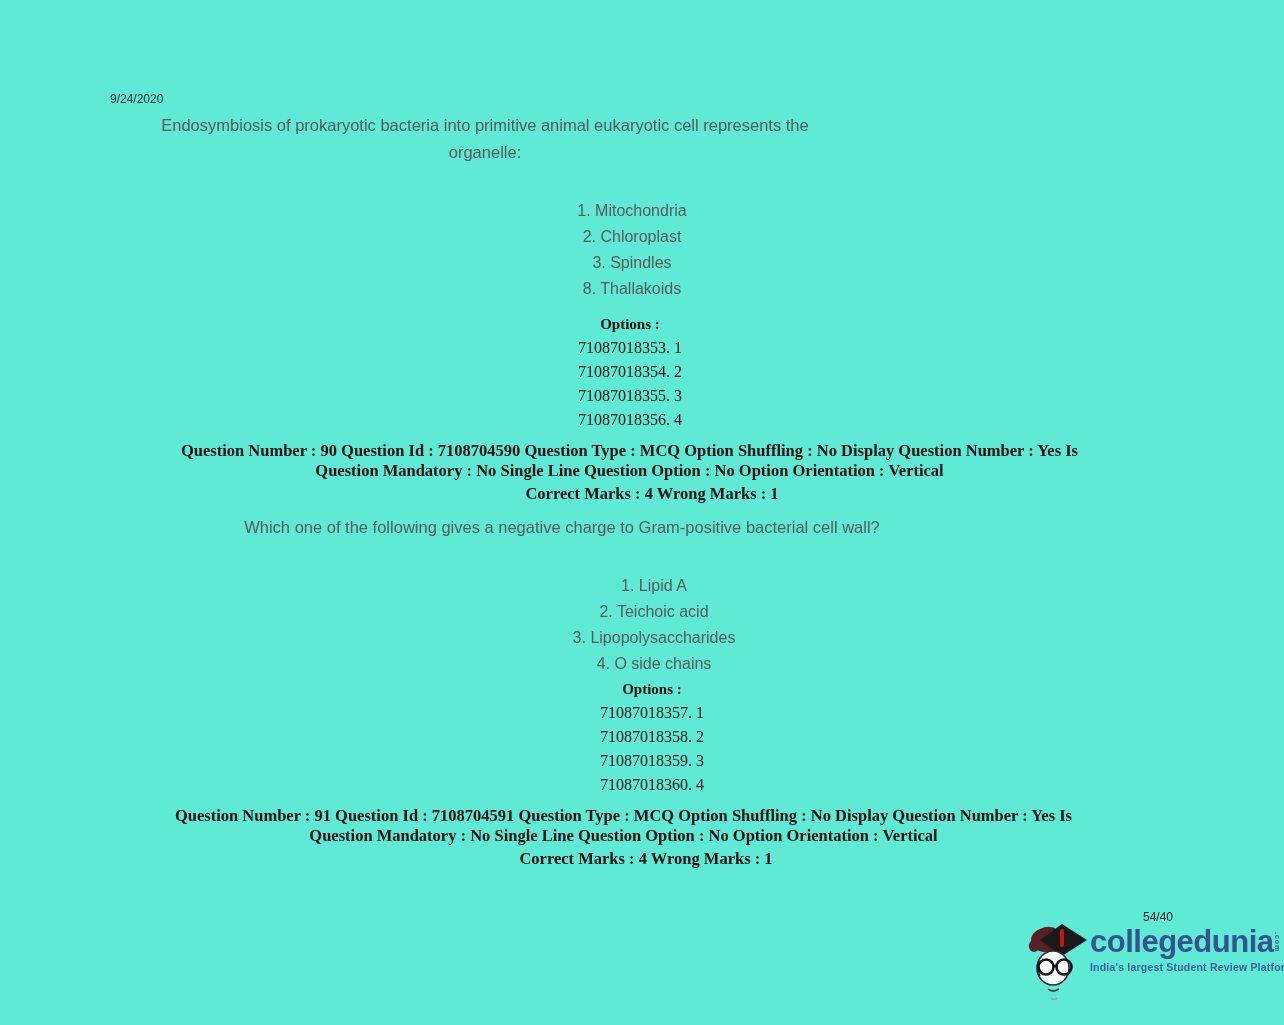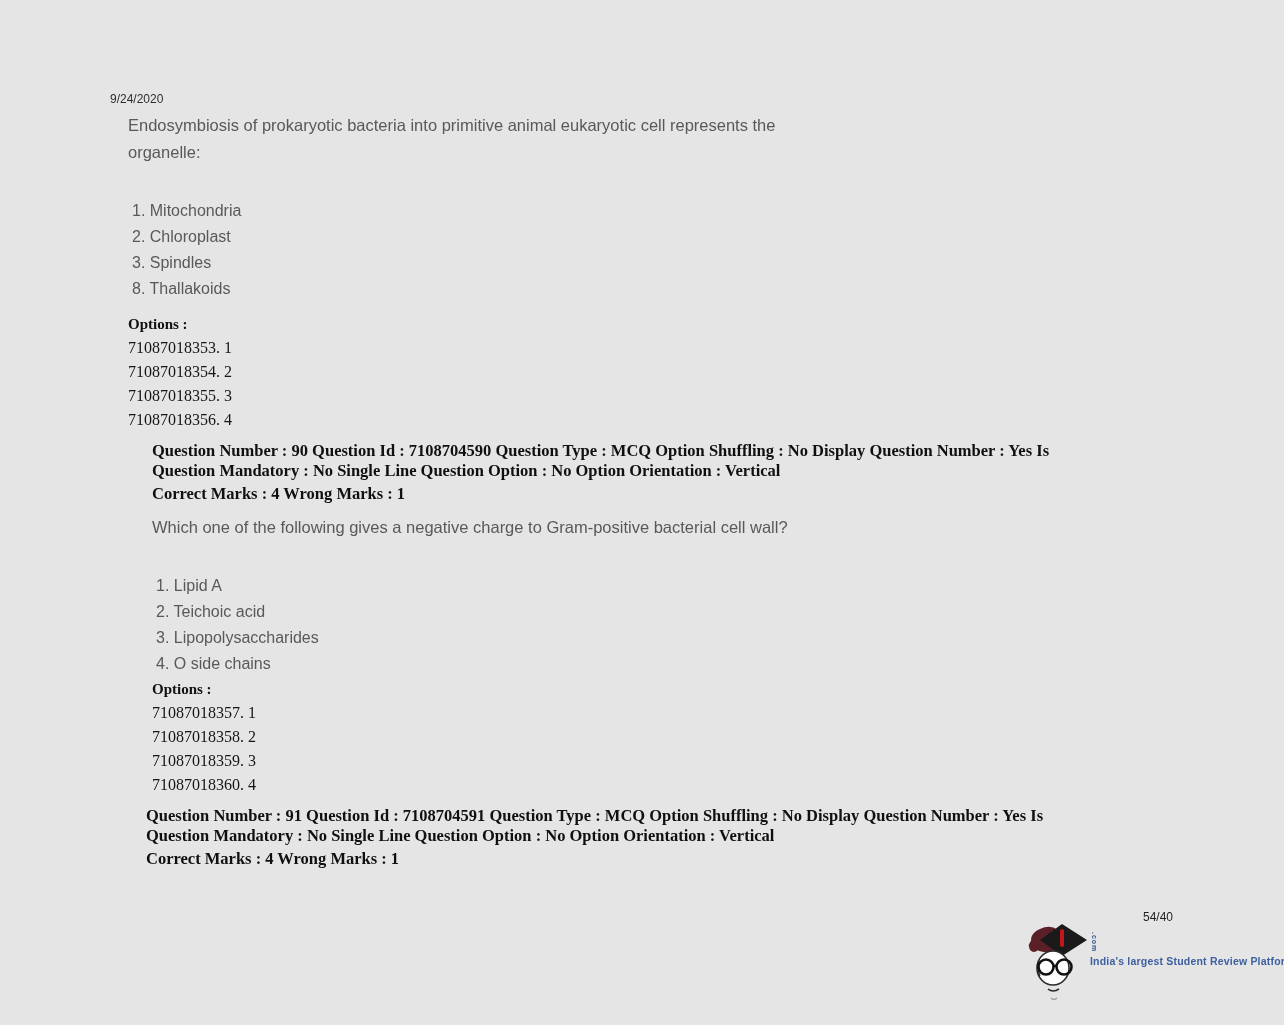--- a/index.html
+++ b/index.html
@@ -1,22 +1,23 @@
 <!DOCTYPE html>
 <html><head>
 <meta charset="utf-8">
 <style>
   * { margin:0; padding:0; box-sizing:border-box; }
   html,body { background:#ffffff; }
   .page {
     position:relative;
     width:1284px; height:1025px;
-    background:#e5e5e5;
+    background:#5eead4;
     overflow:hidden;
     font-family:"Liberation Sans", sans-serif;
+    text-align:center;
   }
   .date {
     position:absolute; left:110px; top:92px;
     font-size:12px; color:#2e2e2e;
     font-family:"Liberation Sans", sans-serif;
   }
   
   .qtext {
     font-family:"Liberation Sans", sans-serif;
     font-size:16.5px; line-height:27px;
@@ -43,21 +44,21 @@
     font-weight:bold; font-size:16.5px; line-height:19.5px;
     color:#101010;
     max-width:955px;
   }
   .marks {
     font-family:"Liberation Serif", serif;
     font-weight:bold; font-size:16.5px; line-height:20px;
     color:#101010; margin-top:4px;
   }
   
-  .q-block-a { position:absolute; left:128px; top:112px; width:990px; }
+  .q-block-a { position:absolute; left:135px; top:112px; width:990px; }
   .q-block-a .qtext { max-width:700px; }
   .q-block-a .choices { margin-top:32px; margin-left:4px; }
   .q-block-a .options-label { margin-top:10px; }
 
   .q-block-b { position:absolute; left:152px; top:441px; width:1000px; }
   .q-block-b .qtext { margin-top:10px; max-width:820px; }
   .q-block-b .choices { margin-top:32px; margin-left:4px; }
 
   .q-block-c { position:absolute; left:146px; top:806px; width:1000px; }
 
@@ -159,19 +160,20 @@
         <circle cx="20" cy="51" r="7.5" fill="none" stroke="#111" stroke-width="2.6"></circle>
         <circle cx="38" cy="51" r="7.5" fill="none" stroke="#111" stroke-width="2.6"></circle>
         <line x1="27.5" y1="50" x2="30.5" y2="50" stroke="#111" stroke-width="2.4"></line>
 
         <path d="M22 73 Q27 77 33 73" fill="none" stroke="#2a2a2a" stroke-width="1.6"></path>
         <path d="M25 82 Q28 85 31 82" fill="none" stroke="#9aa0a6" stroke-width="1.4"></path>
       </svg>
     </span>
     <div class="logo-textcol">
       <div class="logo-wordrow">
+        <span class="logo-word">collegedunia</span>
         <span class="logo-com">.com</span>
       </div>
       <div class="logo-tagline">India's largest Student Review Platform</div>
     </div>
   </div>
 
 </div>
 
 </body></html>

